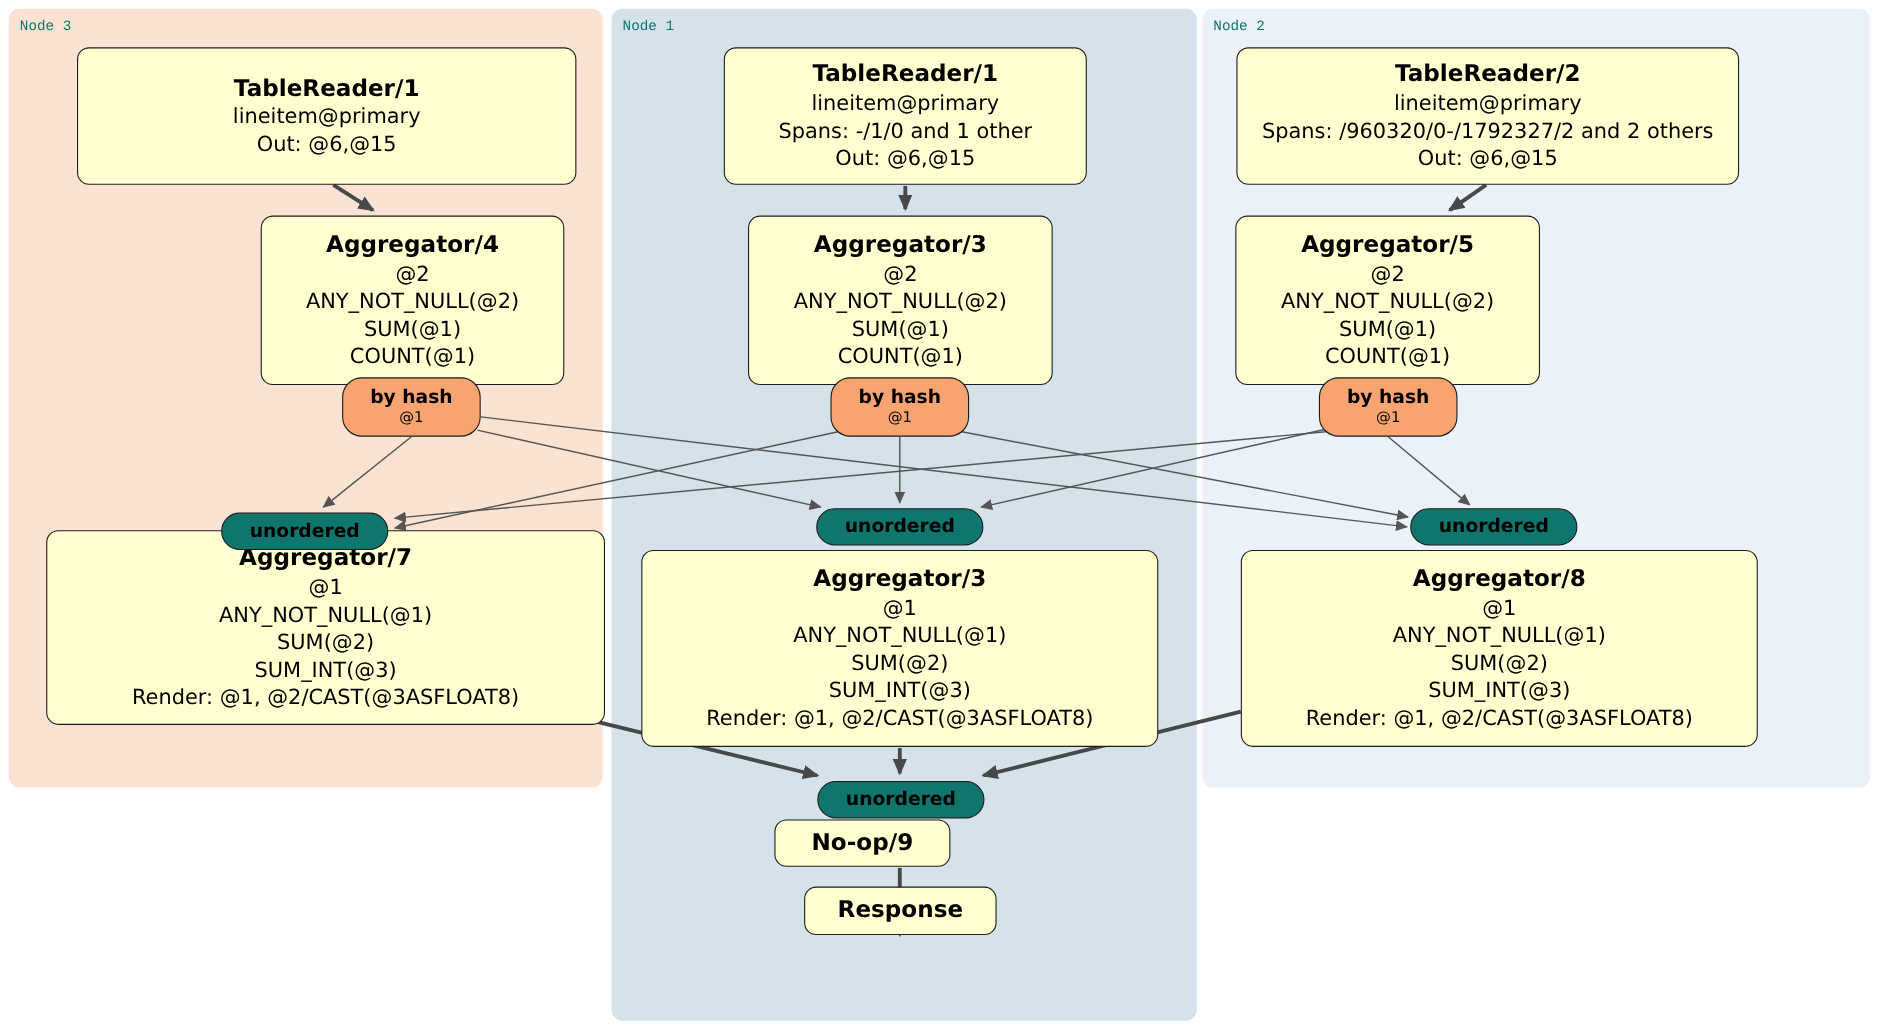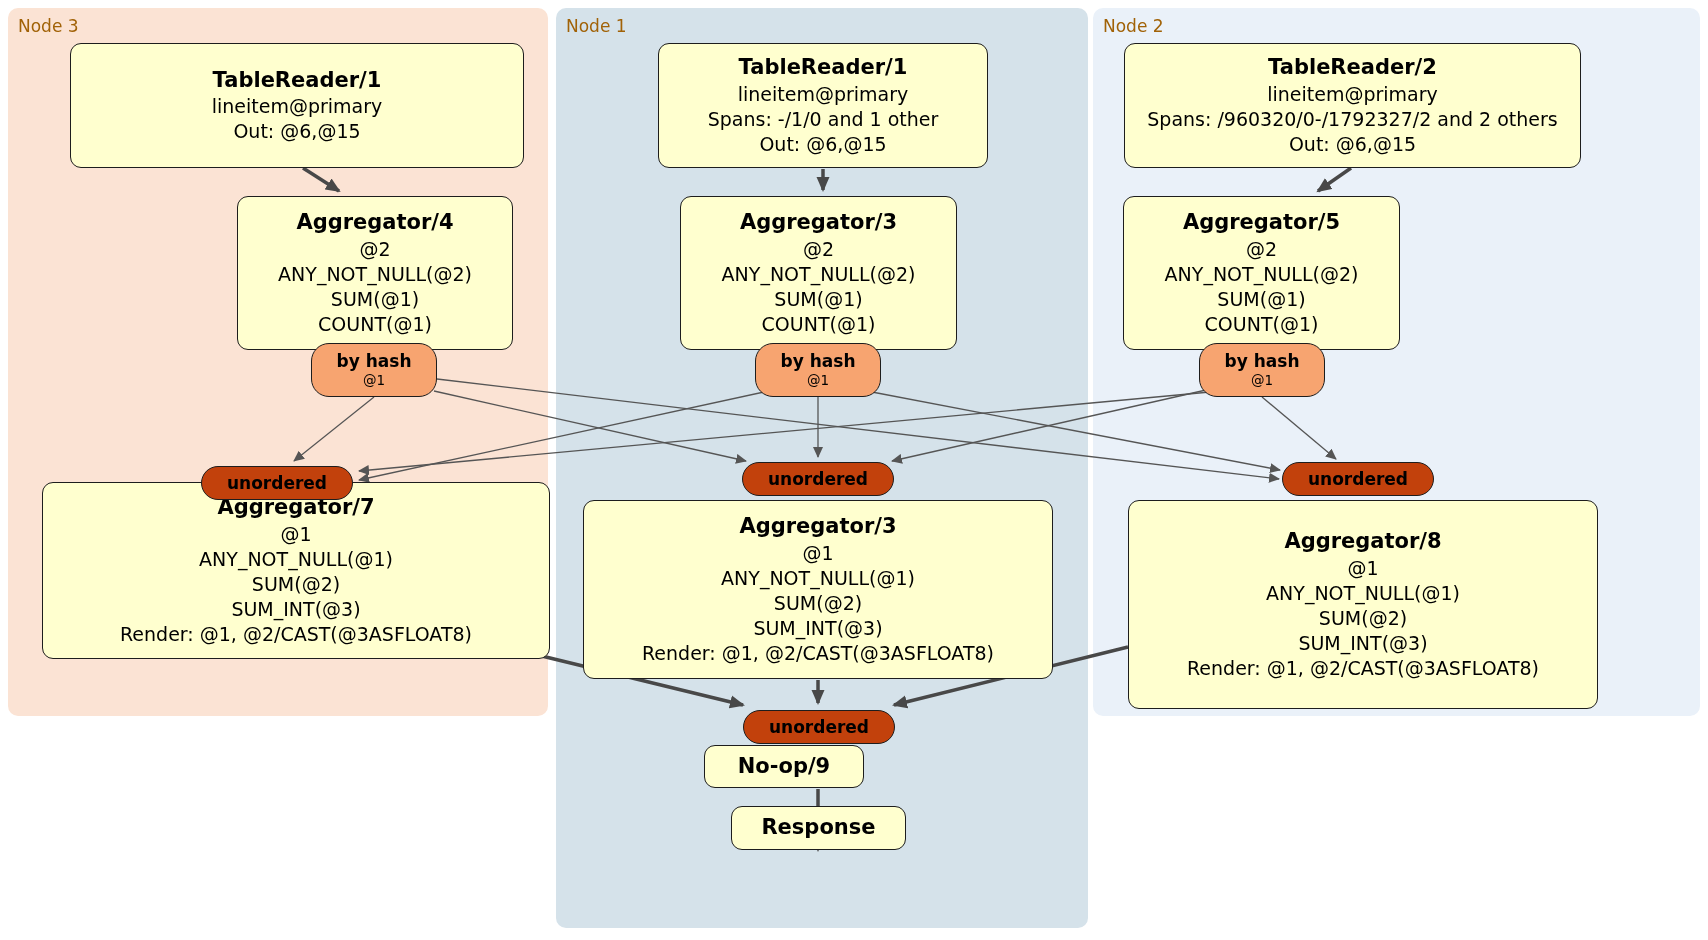--- a/index.html
+++ b/index.html
@@ -4,38 +4,38 @@
 <style>
   html,body{margin:0;padding:0;background:#ffffff;}
   .canvas{
     position:relative;width:1708px;height:940px;background:#ffffff;
     font-family:"DejaVu Sans","Liberation Sans",sans-serif;overflow:hidden;
   }
   .region{position:absolute;border-radius:10px;}
   .region-peach{background:#fbe3d4;}
   .region-blue{background:#d5e2ea;}
   .region-lightblue{background:#eaf1f9;}
-  .region-label{position:absolute;top:8px;left:10px;font-size:17px;color:#a16207;}
+  .region-label{position:absolute;top:8px;left:10px;font-size:13px;color:#0f766e;font-family:Liberation Mono, monospace;}
   svg.edges{position:absolute;left:0;top:0;z-index:2;}
   .pnode{
     position:absolute;background:#ffffcf;border:1.5px solid #1d1d1d;border-radius:11px;
     display:flex;flex-direction:column;justify-content:center;align-items:center;
     text-align:center;box-sizing:border-box;z-index:3;padding:6px 6px;color:#000;
   }
   .pnode .title{font-weight:bold;font-size:21px;line-height:1.32;white-space:nowrap;}
   .pnode .line{font-size:19px;line-height:1.31;white-space:nowrap;}
   .capsule{
     position:absolute;background:#f7a470;border:1.6px solid #1d1d1d;border-radius:18px;
     z-index:4;display:flex;flex-direction:column;align-items:center;justify-content:center;
     box-sizing:border-box;color:#000;
   }
   .capsule .cap-label{font-weight:bold;font-size:17px;line-height:1.15;}
   .capsule .cap-detail{font-size:13.5px;line-height:1.2;}
   .oval{
-    position:absolute;background:#c2410c;border:1.6px solid #1d1d1d;border-radius:17px;
+    position:absolute;background:#0f766e;border:1.6px solid #1d1d1d;border-radius:17px;
     z-index:4;display:flex;align-items:center;justify-content:center;
     font-weight:bold;font-size:17px;box-sizing:border-box;color:#000;
   }
 </style>
 </head>
 <body>
 
 <div class="canvas">
 
   <div class="region region-peach" style="left:8px;top:8px;width:540px;height:708px;">
@@ -151,21 +151,21 @@
     <div class="line">Render: @1, @2/CAST(@3ASFLOAT8)</div>
   </div>
   <div class="pnode" style="left:583px;top:500px;width:470px;height:179px;">
     <div class="title">Aggregator/3</div>
     <div class="line">@1</div>
     <div class="line">ANY_NOT_NULL(@1)</div>
     <div class="line">SUM(@2)</div>
     <div class="line">SUM_INT(@3)</div>
     <div class="line">Render: @1, @2/CAST(@3ASFLOAT8)</div>
   </div>
-  <div class="pnode" style="left:1128px;top:500px;width:470px;height:209px;">
+  <div class="pnode" style="left:1128px;top:500px;width:470px;height:179px;">
     <div class="title">Aggregator/8</div>
     <div class="line">@1</div>
     <div class="line">ANY_NOT_NULL(@1)</div>
     <div class="line">SUM(@2)</div>
     <div class="line">SUM_INT(@3)</div>
     <div class="line">Render: @1, @2/CAST(@3ASFLOAT8)</div>
   </div>
 
   <div class="oval" style="left:743px;top:710px;width:152px;height:34px;">
     <span>unordered</span>

